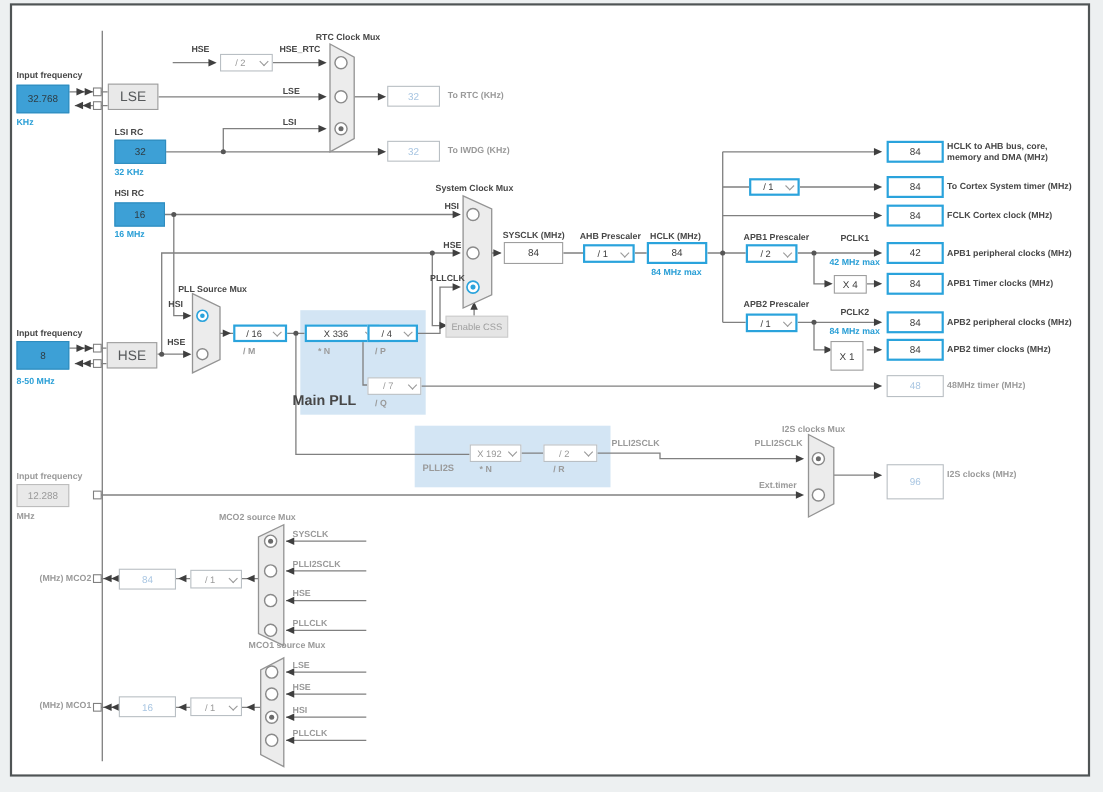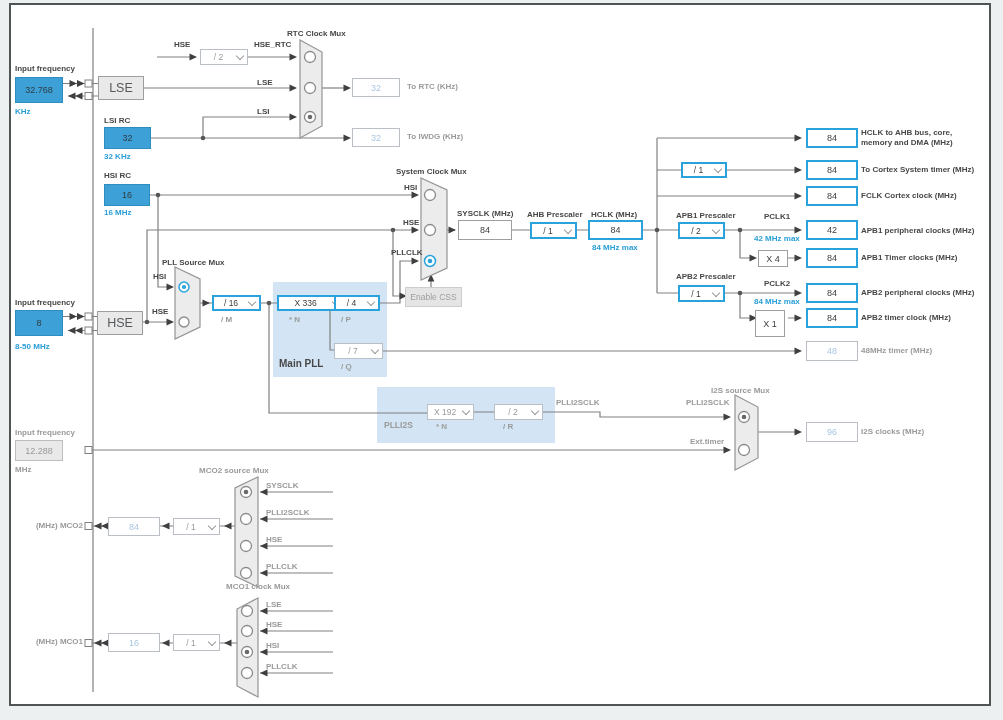--- a/index.html
+++ b/index.html
@@ -239,21 +239,21 @@
   <div class="box dd von" style="left:334px;top:295px;width:46px;height:16px">
       <span>/ 4</span>
       <span class="chev"></span>
     </div>
   <div class="lbl gy" style="left:341px;top:315px">/ P</div>
   <div class="box dd ddoff" style="left:334px;top:343px;width:49px;height:16px">
       <span>/ 7</span>
       <span class="chev"></span>
     </div>
   <div class="lbl gy" style="left:341px;top:362px">/ Q</div>
-  <div class="lbl" style="left:279px;top:359px;font-size:10px">Main PLL</div>
+  <div class="lbl" style="left:266px;top:359px;font-size:13px">Main PLL</div>
 
   <div class="lbl gy" style="left:384px;top:421px;font-size:8.5px">PLLI2S</div>
   <div class="box dd ddoff" style="left:427px;top:404px;width:47px;height:16px">
       <span>X 192</span>
       <span class="chev"></span>
     </div>
   <div class="lbl gy" style="left:436px;top:422px">* N</div>
   <div class="box dd ddoff" style="left:494px;top:404px;width:49px;height:16px">
       <span>/ 2</span>
       <span class="chev"></span>
@@ -309,45 +309,45 @@
   <div class="box dd von" style="left:678px;top:285px;width:47px;height:17px">
       <span>/ 1</span>
       <span class="chev"></span>
     </div>
   <div class="lbl" style="left:764px;top:279px">PCLK2</div>
   <div class="lbl bl" style="left:754px;top:297px">84 MHz max</div>
   <div class="box von" style="left:806px;top:283px;width:52px;height:20px">84</div>
   <div class="lbl" style="left:861px;top:288px">APB2 peripheral clocks (MHz)</div>
   <div class="box plain" style="left:755px;top:310px;width:30px;height:27px">X 1</div>
   <div class="box von" style="left:806px;top:308px;width:52px;height:20px">84</div>
-  <div class="lbl" style="left:861px;top:313px">APB2 timer clock (MHz)</div>
+  <div class="lbl" style="left:861px;top:313px">APB2 timer clocks (MHz)</div>
 
   <div class="box voff" style="left:806px;top:341px;width:52px;height:20px">48</div>
   <div class="lbl gy" style="left:861px;top:346px">48MHz timer (MHz)</div>
 
-  <div class="box voff" style="left:806px;top:422px;width:52px;height:20px">96</div>
+  <div class="box voff" style="left:806px;top:422px;width:52px;height:32px">96</div>
   <div class="lbl gy" style="left:861px;top:427px">I2S clocks (MHz)</div>
 
-  <div class="lbl gy" style="left:711px;top:386px">I2S source Mux</div>
+  <div class="lbl gy" style="left:711px;top:386px">I2S clocks Mux</div>
   <div class="lbl gy" style="left:686px;top:398px">PLLI2SCLK</div>
   <div class="lbl gy" style="left:690px;top:437px">Ext.timer</div>
 
   <div class="lbl gy" style="left:199px;top:466px">MCO2 source Mux</div>
   <div class="lbl gy" style="left:266px;top:481px">SYSCLK</div>
   <div class="lbl gy" style="left:266px;top:508px">PLLI2SCLK</div>
   <div class="lbl gy" style="left:266px;top:535px">HSE</div>
   <div class="lbl gy" style="left:266px;top:562px">PLLCLK</div>
   <div class="box dd ddoff" style="left:173px;top:518px;width:47px;height:17px">
       <span>/ 1</span>
       <span class="chev"></span>
     </div>
   <div class="box voff" style="left:108px;top:517px;width:52px;height:19px">84</div>
   <div class="lbl gy ra" style="left:20px;top:521px;width:63px">(MHz) MCO2</div>
 
-  <div class="lbl gy" style="left:226px;top:582px">MCO1 clock Mux</div>
+  <div class="lbl gy" style="left:226px;top:582px">MCO1 source Mux</div>
   <div class="lbl gy" style="left:266px;top:600px">LSE</div>
   <div class="lbl gy" style="left:266px;top:620px">HSE</div>
   <div class="lbl gy" style="left:266px;top:641px">HSI</div>
   <div class="lbl gy" style="left:266px;top:662px">PLLCLK</div>
   <div class="box dd ddoff" style="left:173px;top:634px;width:47px;height:17px">
       <span>/ 1</span>
       <span class="chev"></span>
     </div>
   <div class="box voff" style="left:108px;top:633px;width:52px;height:19px">16</div>
   <div class="lbl gy ra" style="left:20px;top:637px;width:63px">(MHz) MCO1</div>

